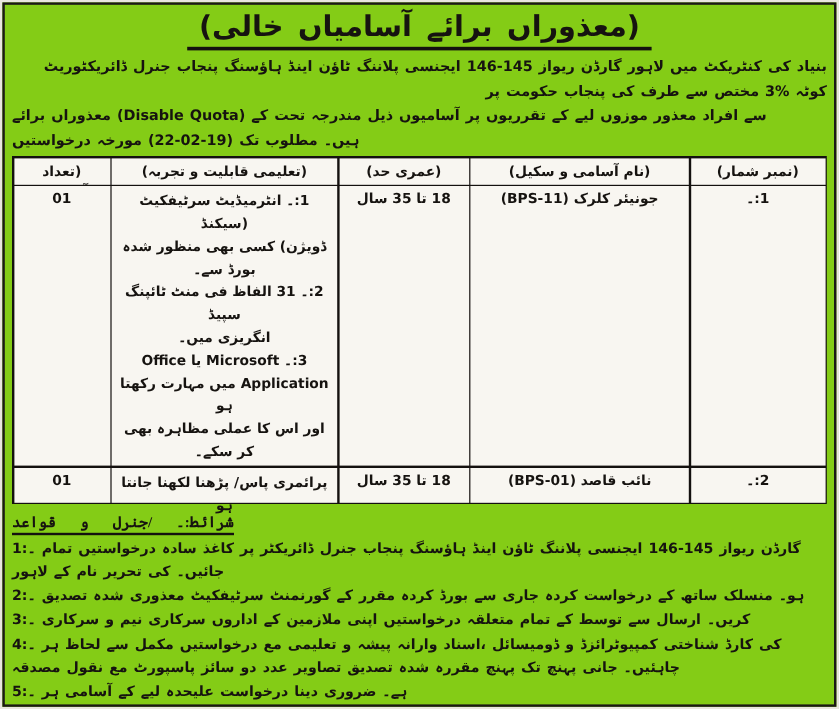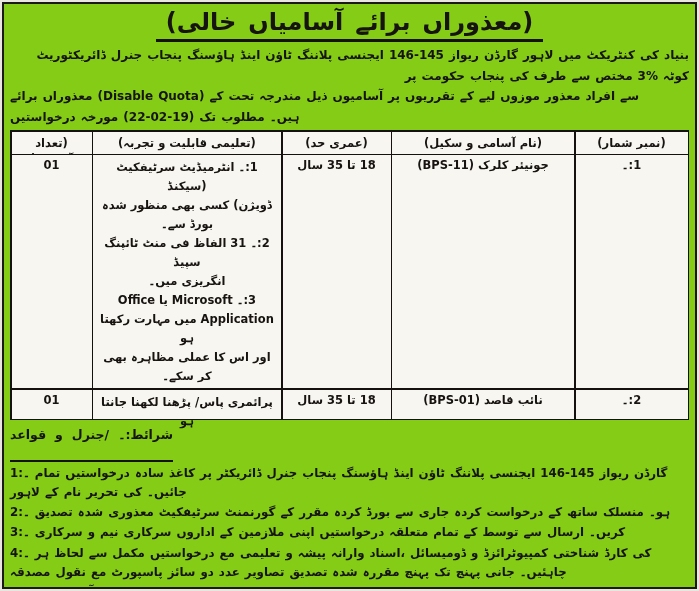--- a/index.html
+++ b/index.html
@@ -24,22 +24,22 @@
   .vtable{margin-top:3px;background:#14110f;padding:1.5px;display:grid;
           grid-template-columns:80px 188px 108px 182px 1fr;gap:1.5px;}
   .cell{background:#f8f6f1;text-align:center;font-weight:bold;font-size:11.5px;
         padding:3px 2px 2px 2px;box-sizing:border-box;}
   .hcell{height:22px;line-height:16px;}
   .r1{min-height:138px;}
   .r2{height:29px;}
   .qlines div{line-height:19px;}
   
   .rules-head-row{margin-top:4px;}
-  .rules-head{display:inline-flex;font-weight:bold;font-size:12.5px;column-gap:9px;
-              border-bottom:2.5px solid #14110f;padding-bottom:18px;}
+  .rules-head{display:inline-flex;font-weight:bold;font-size:12.5px;column-gap:20px;
+              border-bottom:2.5px solid #14110f;padding-bottom:1px;font-family:Liberation Serif, serif;}
   .rules{margin-top:3px;font-weight:bold;font-size:11.8px;}
   .rule{line-height:17px;margin-bottom:3.2px;}
   [dir="rtl"]{direction:rtl;unicode-bidi:isolate;}
 </style>
 </head>
 <body>
 
 <div class="ad">
 
   <div class="title-row">

